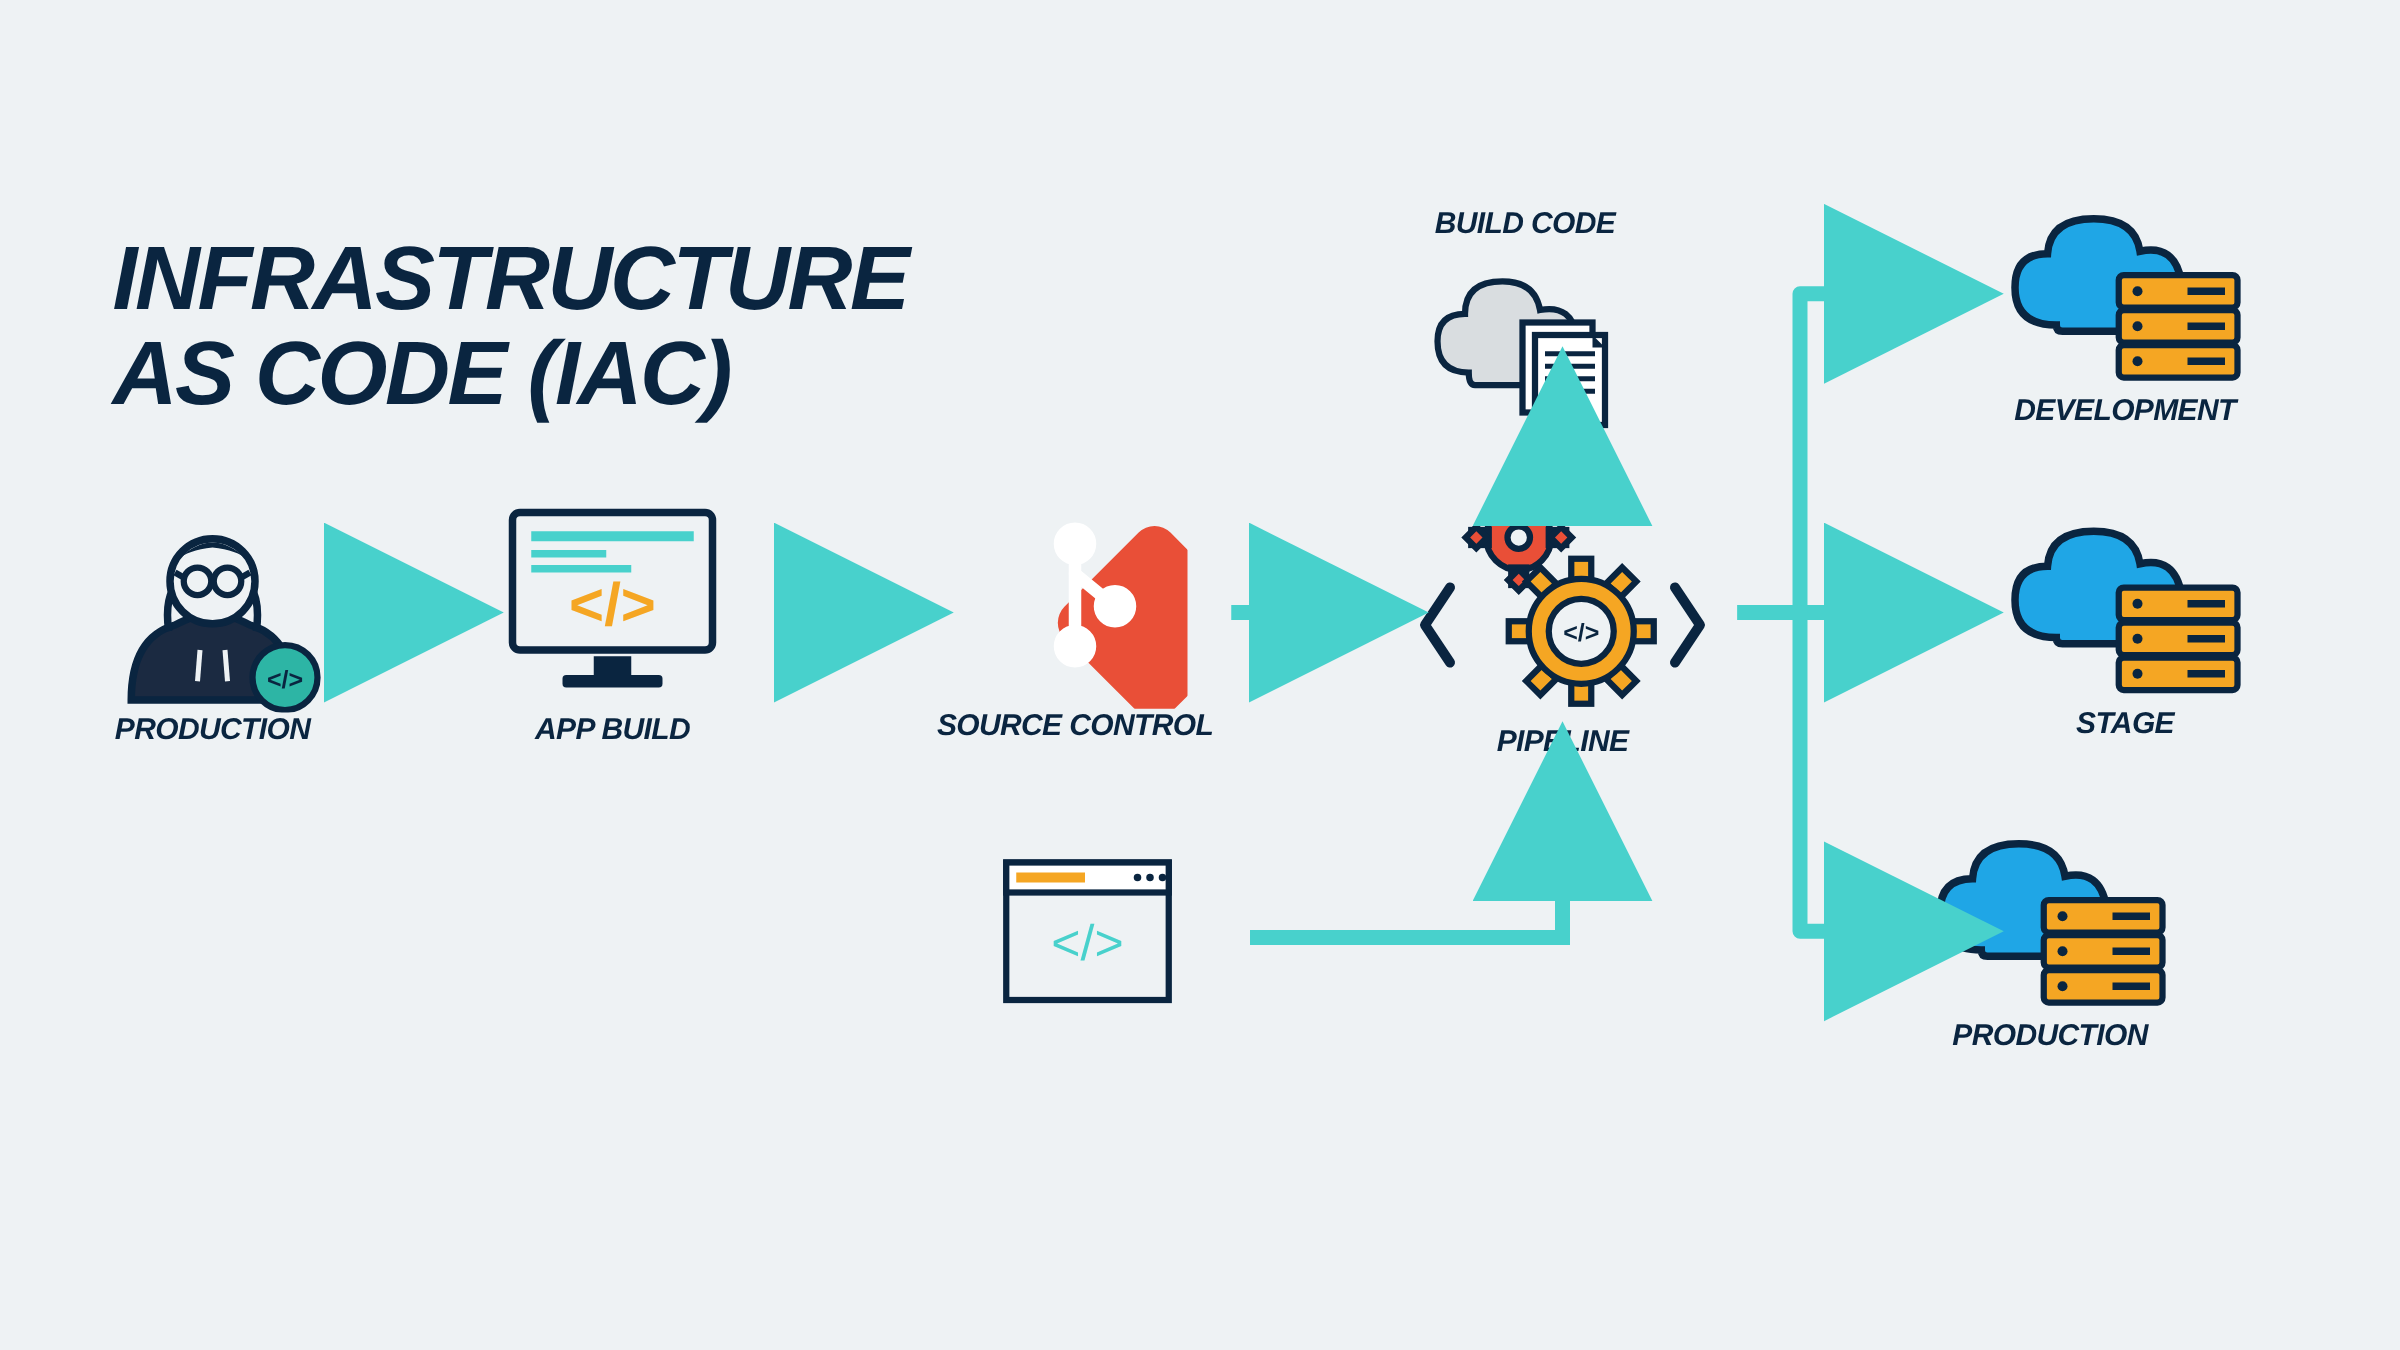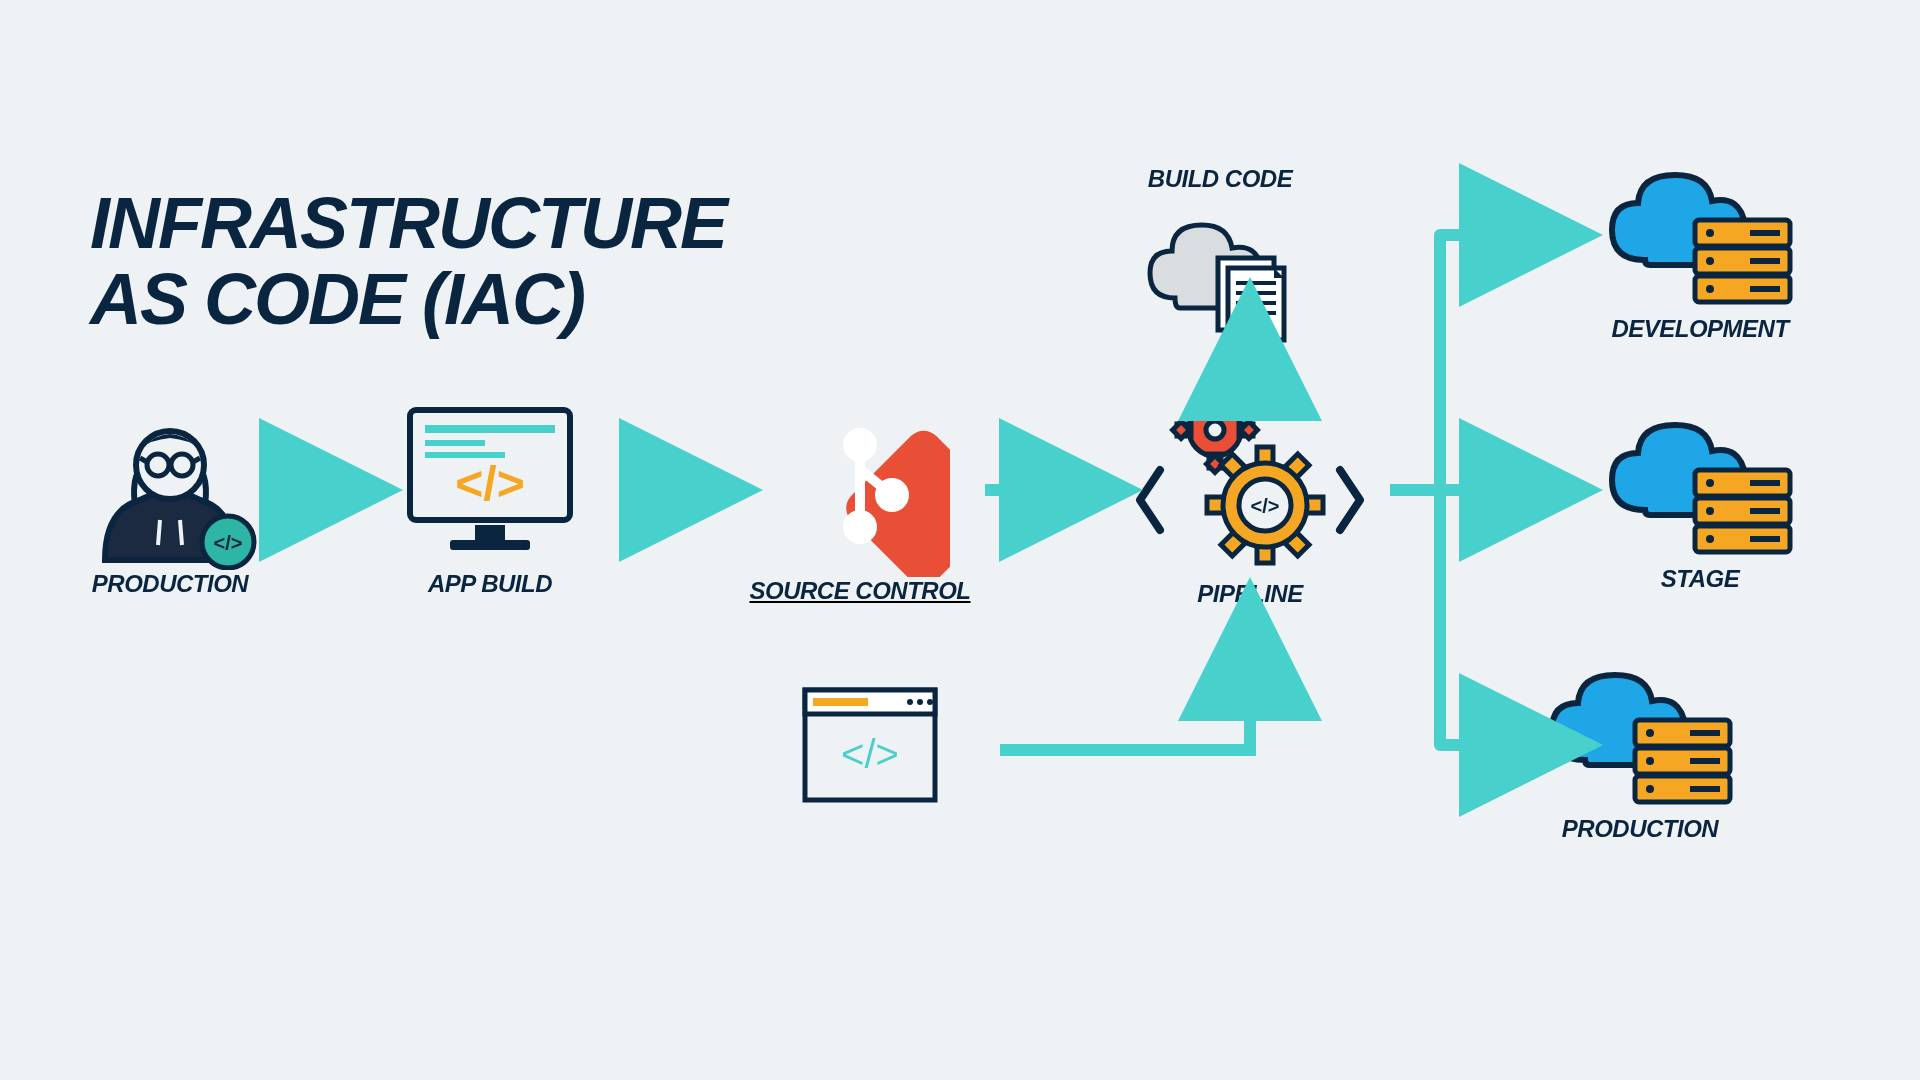--- a/index.html
+++ b/index.html
@@ -88,21 +88,21 @@
 
     <rect x="35" y="25" width="130" height="8" fill="#48d1cc"></rect>
     <rect x="35" y="40" width="60" height="6" fill="#48d1cc"></rect>
     <rect x="35" y="52" width="80" height="6" fill="#48d1cc"></rect>
 
     <text x="100" y="100" text-anchor="middle" font-size="48" font-weight="bold" fill="#f5a623">&lt;/&gt;</text>
   </svg>
   <div class="node-label">APP BUILD</div>
 </div>
 
-<div class="node" style="left:740px; top:397px; width:240px;text-decoration:underline;">
+<div class="node" style="left:740px; top:387px; width:240px;">
   <svg width="180" height="180" viewBox="0 0 180 180">
     <rect x="90" y="0" width="120" height="120" rx="18" transform="rotate(45 90 90)" fill="#e94f37"></rect>
     <g stroke="#ffffff" stroke-width="10" fill="#ffffff">
       <line x1="90" y1="50" x2="90" y2="130" stroke-linecap="round"></line>
       <line x1="90" y1="72" x2="118" y2="95" stroke-linecap="round"></line>
       <circle cx="90" cy="48" r="12"></circle>
       <circle cx="90" cy="130" r="12"></circle>
       <circle cx="122" cy="98" r="12"></circle>
     </g>
   </svg>

